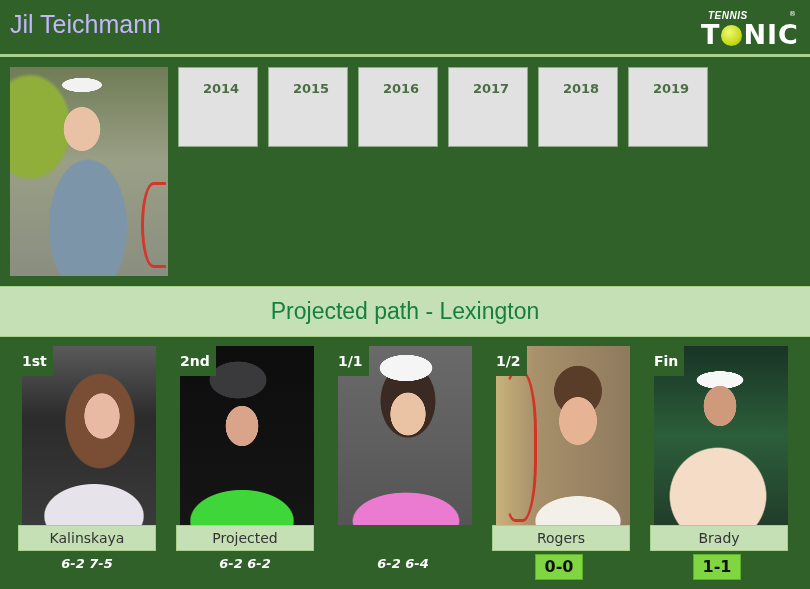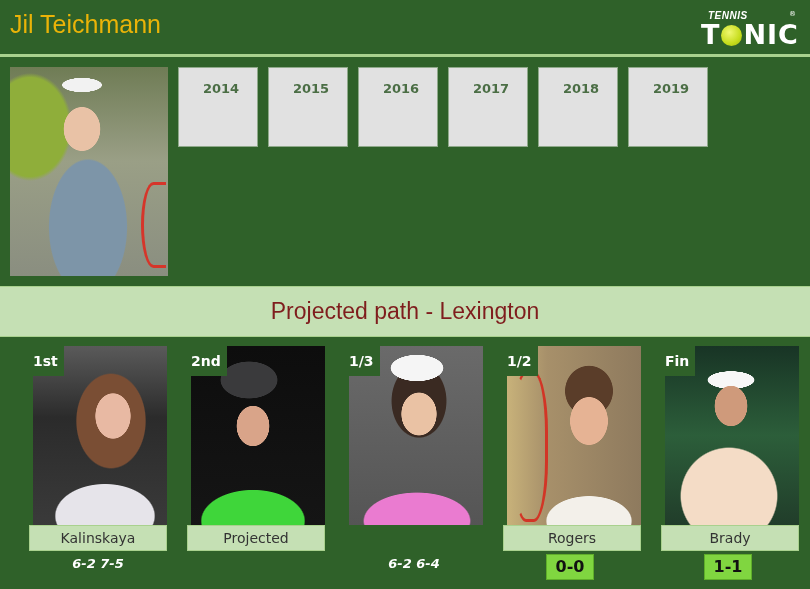--- a/index.html
+++ b/index.html
@@ -4,21 +4,21 @@
 <style>
   html, body { margin: 0; padding: 0; }
   body {
     width: 810px; height: 589px; overflow: hidden;
     background: #2f6129;
     font-family: "DejaVu Sans", "Liberation Sans", sans-serif;
     position: relative;
   }
   .header-title {
     position: absolute; left: 10px; top: 10px;
-    color: #eab308; font-size: 25px; font-family: "Liberation Sans", sans-serif;
+    color: #c4b5fd; font-size: 25px; font-family: "Liberation Sans", sans-serif;
     letter-spacing: 0px;
   }
   .header-sep {
     position: absolute; left: 0; top: 54px; width: 810px; height: 3px;
     background: #a9d18e;
   }
   .logo { position: absolute; left: 698px; top: 8px; width: 100px; height: 40px; }
   .logo .tennis {
     position: absolute; left: 10px; top: 2px; font-size: 10px; font-weight: bold;
     font-style: italic; color: #fff; letter-spacing: 0.5px;
@@ -59,24 +59,24 @@
     display: block; text-align: center; margin-top: 13px;
     font-size: 13px; font-weight: bold; color: #4b6e45; margin-left: 6px;
   }
 
   .banner {
     position: absolute; left: 0; top: 286px; width: 810px; height: 49px;
     background: #c5e0b4; border-top: 1px solid #a9d18e; border-bottom: 1px solid #a9d18e;
   }
   .banner-text {
     display: block; text-align: center; line-height: 49px;
-    font-size: 23px; color: #7f1d1d; font-family: "Liberation Sans", sans-serif;
-  }
-
-  .card { position: absolute; top: 346px; width: 140px; height: 240px; margin-left: 11px; }
+    font-size: 23px; color: #15803d; font-family: "Liberation Sans", sans-serif;
+  }
+
+  .card { position: absolute; top: 346px; width: 140px; height: 240px; }
   .card .photo {
     position: absolute; left: 4px; top: 0; width: 134px; height: 179px;
     overflow: hidden;
   }
   .card .round {
     position: absolute; left: 0; top: 0; min-width: 32px; height: 30px;
     background: #2f6129; color: #fff; font-weight: bold; font-size: 14px;
     line-height: 30px; padding: 0 6px 0 4px; box-sizing: border-box;
   }
   .card .name-box {
@@ -171,25 +171,26 @@
   <div class="photo ph-kal"></div>
   <div class="round">1st</div>
   <div class="name-box">Kalinskaya</div>
   <div class="score">6-2 7-5</div>
 </div>
 
 <div class="card" style="left:176px">
   <div class="photo ph-put"></div>
   <div class="round">2nd</div>
   <div class="name-box">Projected</div>
+  <div class="score">6-2 6-2</div>
 </div>
 
 <div class="card" style="left:334px">
   <div class="photo ph-car"></div>
-  <div class="round">1/3</div>
+  <div class="round">1/1</div>
   <div class="score">6-2 6-4</div>
 </div>
 
 <div class="card" style="left:492px">
   <div class="photo ph-rog">
     <div class="racket2"></div>
   </div>
   <div class="round">1/2</div>
   <div class="name-box">Rogers</div>
   <div class="score-badge">0-0</div>

